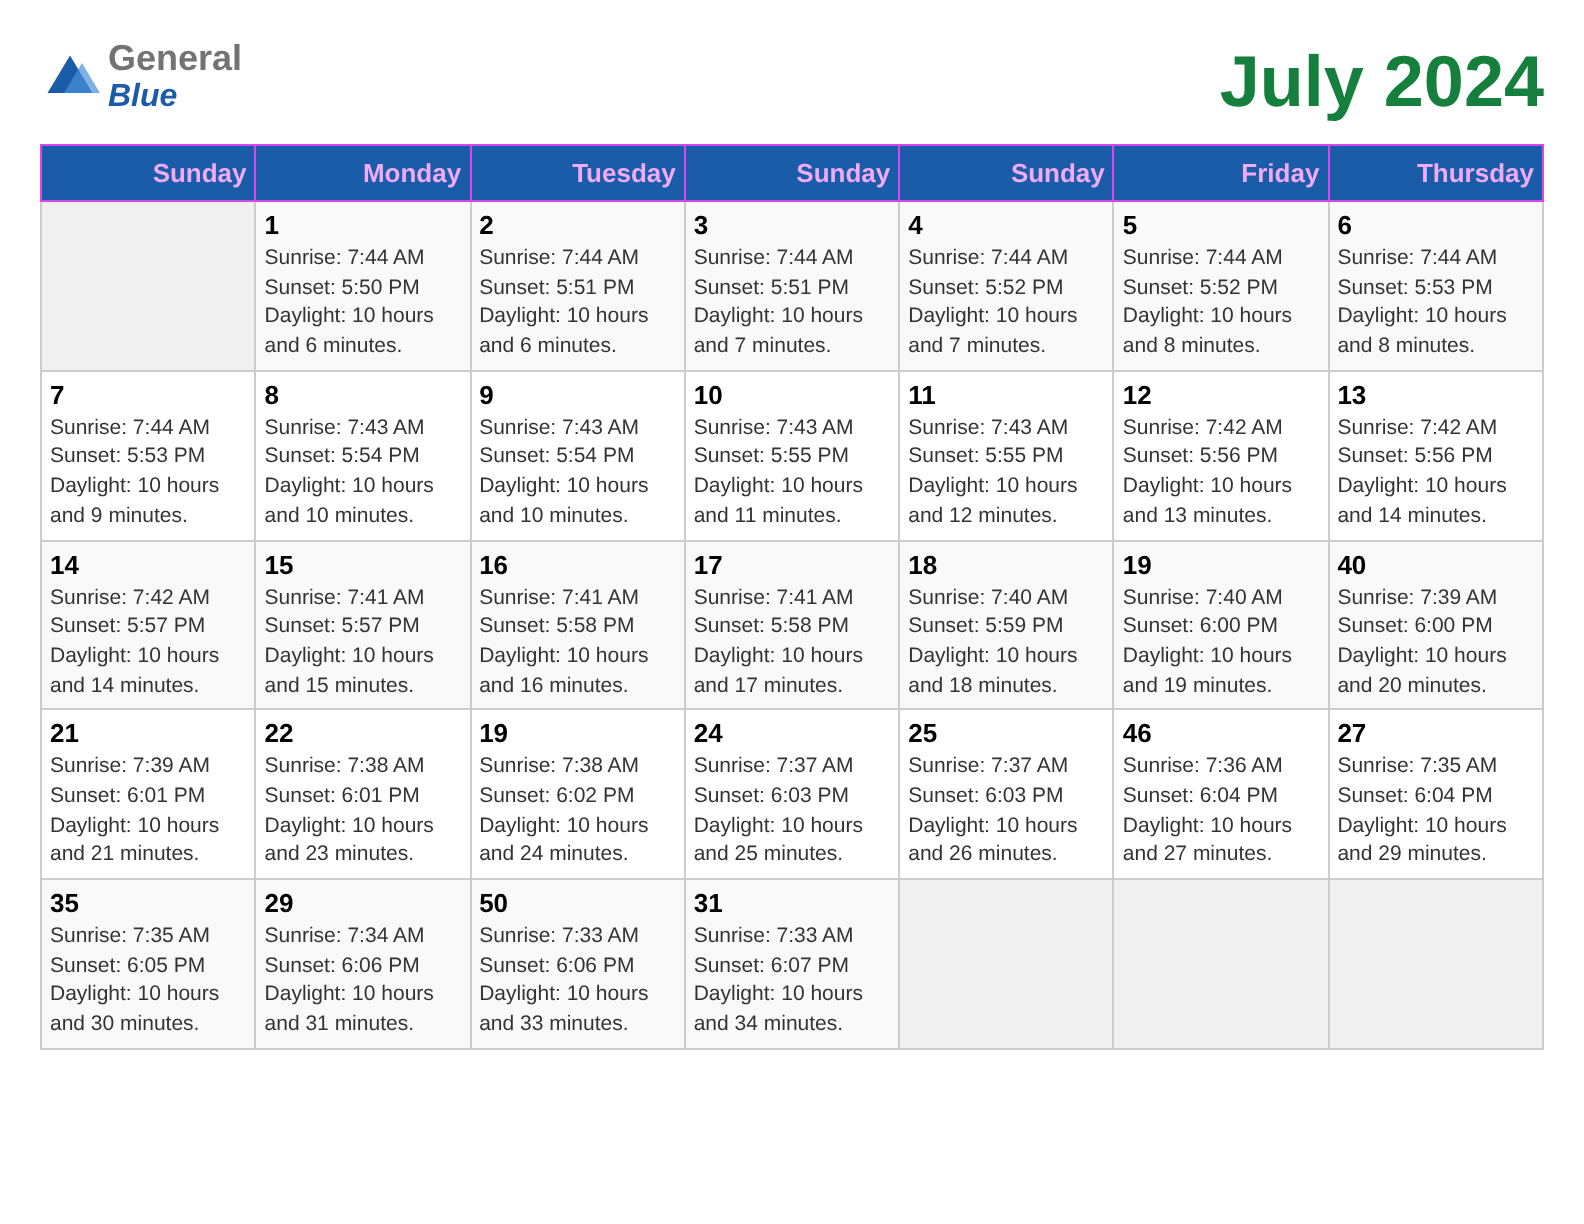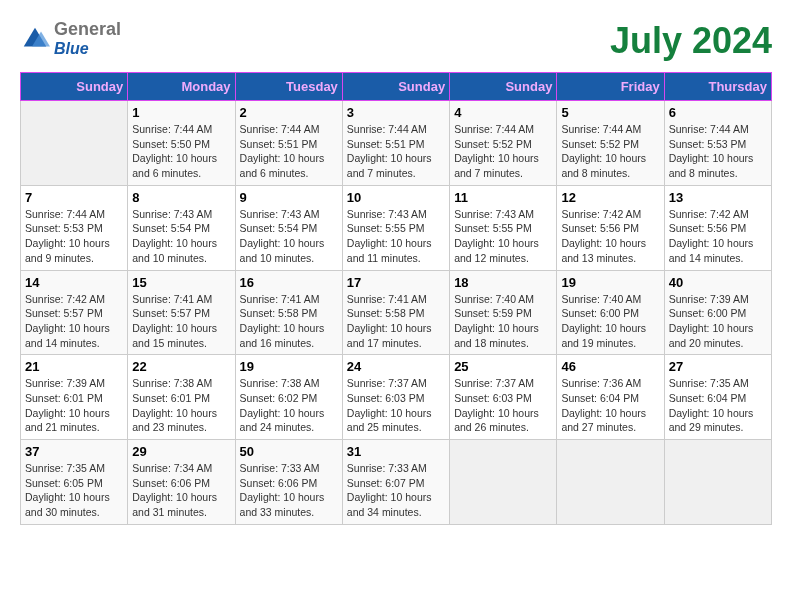--- a/index.html
+++ b/index.html
@@ -239,21 +239,21 @@
           <span class="day-number">46</span>
           <div class="day-info">Sunrise: 7:36 AM<br>Sunset: 6:04 PM<br>Daylight: 10 hours and 27 minutes.</div>
         </td>
         <td>
           <span class="day-number">27</span>
           <div class="day-info">Sunrise: 7:35 AM<br>Sunset: 6:04 PM<br>Daylight: 10 hours and 29 minutes.</div>
         </td>
       </tr>
       <tr>
         <td>
-          <span class="day-number">37</span>
+          <span class="day-number">35</span>
           <div class="day-info">Sunrise: 7:35 AM<br>Sunset: 6:05 PM<br>Daylight: 10 hours and 30 minutes.</div>
         </td>
         <td>
           <span class="day-number">29</span>
           <div class="day-info">Sunrise: 7:34 AM<br>Sunset: 6:06 PM<br>Daylight: 10 hours and 31 minutes.</div>
         </td>
         <td>
           <span class="day-number">50</span>
           <div class="day-info">Sunrise: 7:33 AM<br>Sunset: 6:06 PM<br>Daylight: 10 hours and 33 minutes.</div>
         </td>

